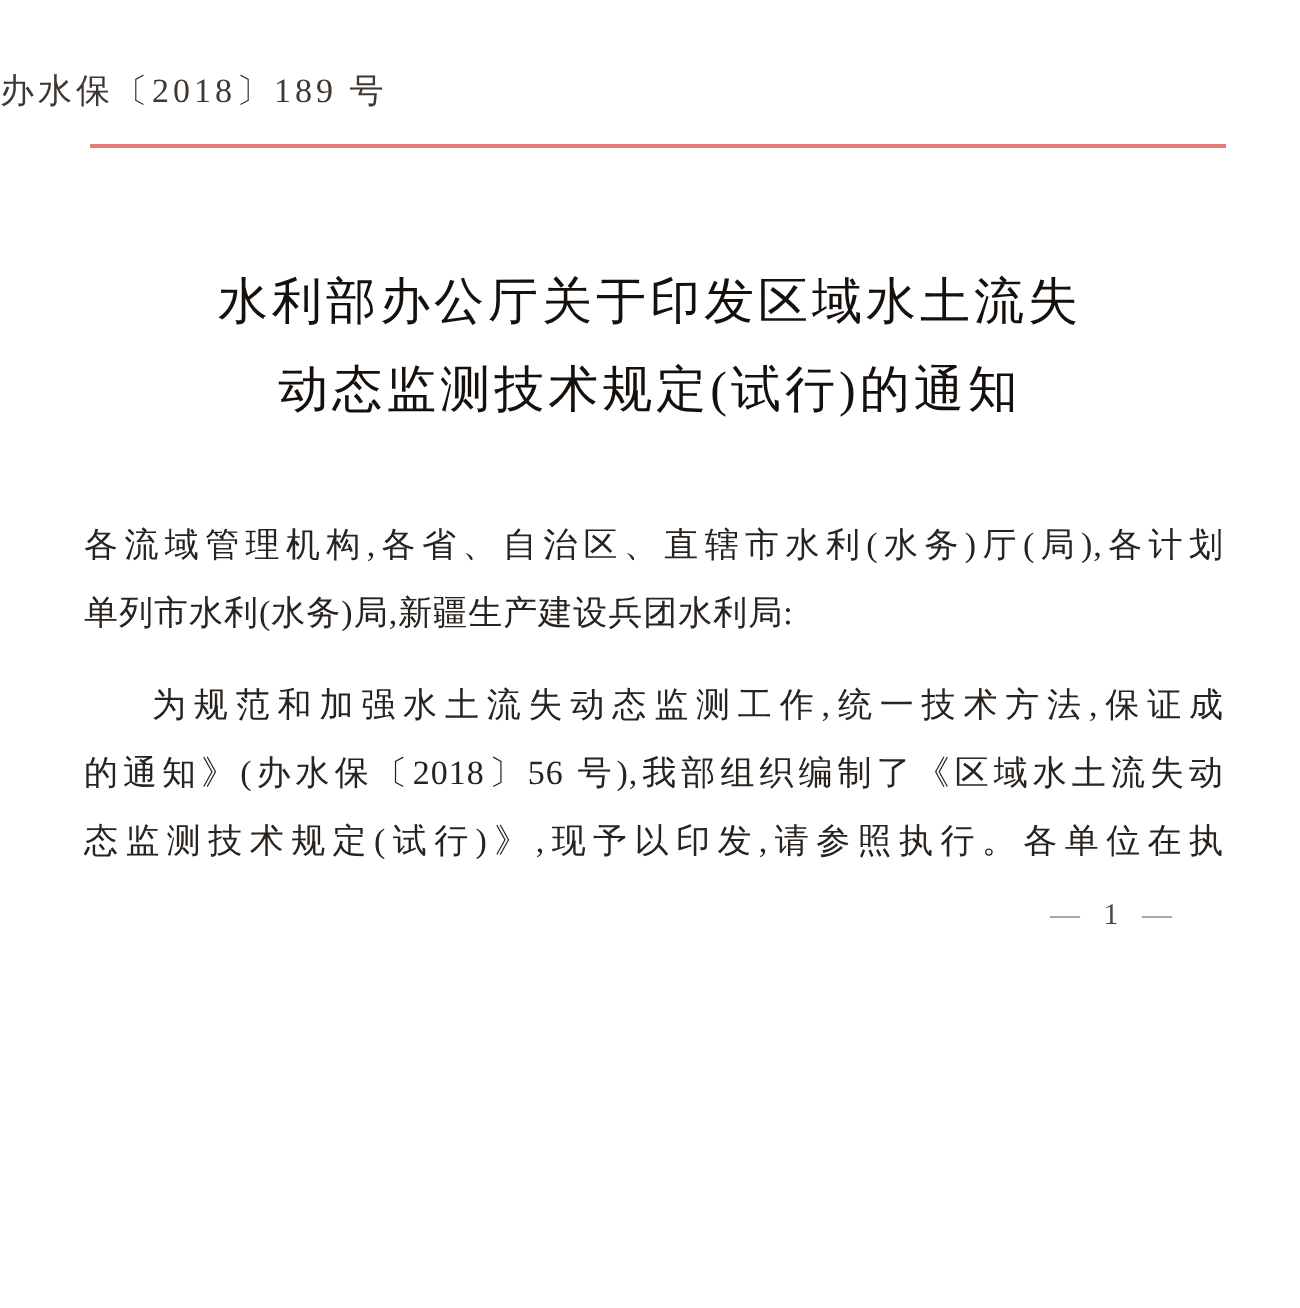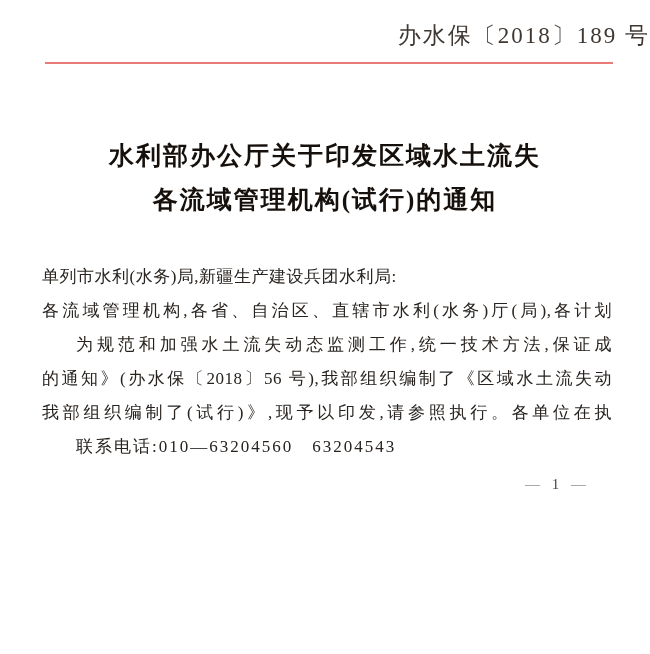--- a/index.html
+++ b/index.html
@@ -12,38 +12,38 @@
     overflow: hidden;
   }
 
   .page {
     position: relative;
     width: 650px;
     height: 654px;
   }
 
   .doc-number {
-    margin-top: 24px;
-    text-align: right;
-    font-size: 23px;
+    margin-top: 34px;
+    text-align: left;
+    font-size: 17px;
     line-height: 24px;
     letter-spacing: 2px;
     color: var(--doc-number-color, #3f3732);
   }
 
   .red-line {
     margin: 14px 37px 0 45px;
     height: 2px;
     background: var(--red-line, #e87a78);
   }
 
   .title {
-    margin-top: 70px;
+    margin-top: 56px;
     text-align: center;
-    font-weight: bold;
+    font-weight: normal;
     font-size: 25px;
     line-height: 44px;
     letter-spacing: 2px;
     color: var(--title-color, #16100c);
   }
   .title-line { display: block; }
 
   .body-text {
     margin: 38px 38px 0 42px;
     font-size: 17px;
@@ -51,21 +51,21 @@
     letter-spacing: 0.5px;
     color: var(--body-color, #28231f);
   }
 
   .line { display: block; white-space: nowrap; }
   .line.fill {
     white-space: normal;
     text-align: justify;
     text-align-last: justify;
   }
-  .line.indent { padding-left: 2em; }
+  .line.indent { padding-left: 2em; margin-top: 12px; }
 
   .line.contact { letter-spacing: 2px; }
 
   .page-number {
     margin: 10px 60px 0 0;
     text-align: right;
     font-size: 15px;
     line-height: 20px;
     letter-spacing: 4px;
     color: var(--page-number-color, #4a4a4a);
@@ -76,33 +76,32 @@
 <body>
 
 <div class="page">
 
   <div class="doc-number">办水保〔2018〕189 号</div>
 
   <div class="red-line"></div>
 
   <h1 class="title">
     <span class="title-line">水利部办公厅关于印发区域水土流失</span>
-    <span class="title-line">各流域管理机构(试行)的通知</span>
+    <span class="title-line">动态监测技术规定(试行)的通知</span>
   </h1>
 
   <div class="body-text">
 
+    <div class="line fill">各流域管理机构,各省、自治区、直辖市水利(水务)厅(局),各计划</div>
     <div class="line">单列市水利(水务)局,新疆生产建设兵团水利局:</div>
-    <div class="line fill">各流域管理机构,各省、自治区、直辖市水利(水务)厅(局),各计划</div>
 
     <div class="line fill indent">为规范和加强水土流失动态监测工作,统一技术方法,保证成</div>
     <div class="line fill">的通知》(办水保〔2018〕56 号),我部组织编制了《区域水土流失动</div>
-    <div class="line fill">我部组织编制了(试行)》,现予以印发,请参照执行。各单位在执</div>
+    <div class="line fill">态监测技术规定(试行)》,现予以印发,请参照执行。各单位在执</div>
 
-    <div class="line indent contact">联系电话:010—63204560　63204543</div>
 
   </div>
 
   <div class="page-number">
     <span class="dash">—</span>
     <span class="num">1</span>
     <span class="dash">—</span>
   </div>
 
 </div>

